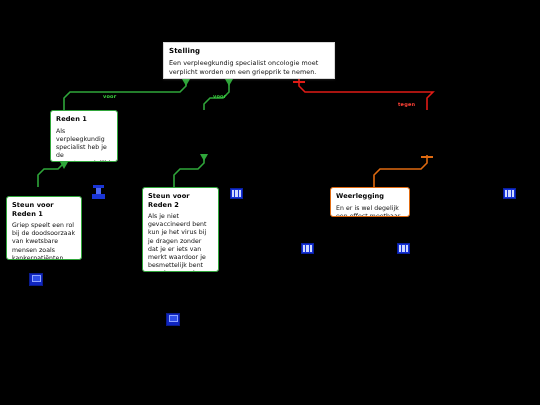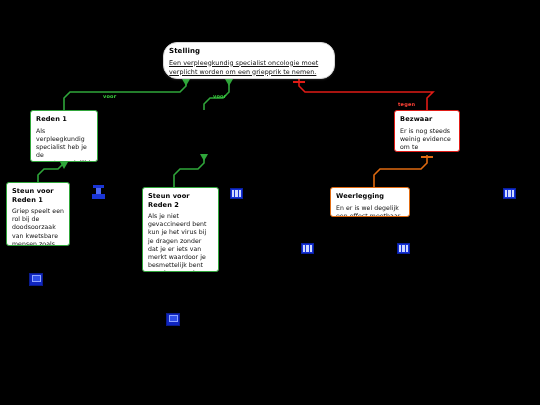--- a/index.html
+++ b/index.html
@@ -31,37 +31,37 @@
     font-size:6.2px;
     color:#111;
     line-height:8.2px;
     letter-spacing:0.05px;
   }
 
   
   .n-statement{
     left:163px;top:42px;width:172px;height:37px;
     border:1px solid #d8d8d8;
-    border-radius:14px;
+    border-radius:0;
     box-shadow:0 1px 2px rgba(255,255,255,0.10);
   }
   .n-statement .title{font-size:7px;}
-  .n-statement .body{font-size:6.4px;line-height:9px;text-decoration:underline;}
-
-  
-  .n-green{border:1px solid #2fa63a;}
+  .n-statement .body{font-size:6.4px;line-height:9px;}
+
+  
+  .n-green{border:1px solid #2fa63a;margin-left:20px;}
   .n-green2{border:1px solid #2fa63a;}
   
   .n-red{border:1px solid #e01b16;}
   .n-orange{border:1px solid #e06a10;}
 
   .n-reden1{left:30px;top:110px;width:68px;height:52px;}
   .n-reden2{left:170px;top:110px;width:68px;height:44px;}
   .n-bezwaar{left:394px;top:110px;width:66px;height:42px;}
-  .n-steun1{left:6px;top:182px;width:64px;height:64px;}
+  .n-steun1{left:6px;top:196px;width:76px;height:64px;}
   .n-steun2{left:142px;top:187px;width:77px;height:85px;}
   .n-weerlegging{left:330px;top:187px;width:80px;height:30px;}
 
   
   .edge-label{
     position:absolute;
     font-size:5px;
     font-weight:bold;
     letter-spacing:0.2px;
     line-height:6px;
@@ -151,24 +151,20 @@
     <div class="title">Stelling</div>
     <div class="body">Een verpleegkundig specialist oncologie  moet verplicht worden om een griepprik te nemen.</div>
   </div>
 
   <div class="node n-green n-reden1">
     <div class="title">Reden 1</div>
     <div class="body">Als verpleegkundig specialist heb je de verantwoordelijkheid te voorkomen dat je patiënt griep krijgt.</div>
   </div>
 
 
-  <div class="node n-red n-bezwaar">
-    <div class="title">Bezwaar</div>
-    <div class="body">Er is nog steeds weinig evidence om te vaccineren.</div>
-  </div>
 
   <div class="node n-green2 n-steun1">
     <div class="title">Steun voor Reden 1</div>
     <div class="body">Griep speelt een rol bij de doodsoorzaak van kwetsbare mensen zoals kankerpatiënten</div>
   </div>
 
   <div class="node n-green2 n-steun2">
     <div class="title">Steun voor Reden 2</div>
     <div class="body">Als je niet gevaccineerd bent kun je het virus bij je dragen zonder dat je er iets van merkt waardoor je besmettelijk bent voor je omgeving.</div>
   </div>

